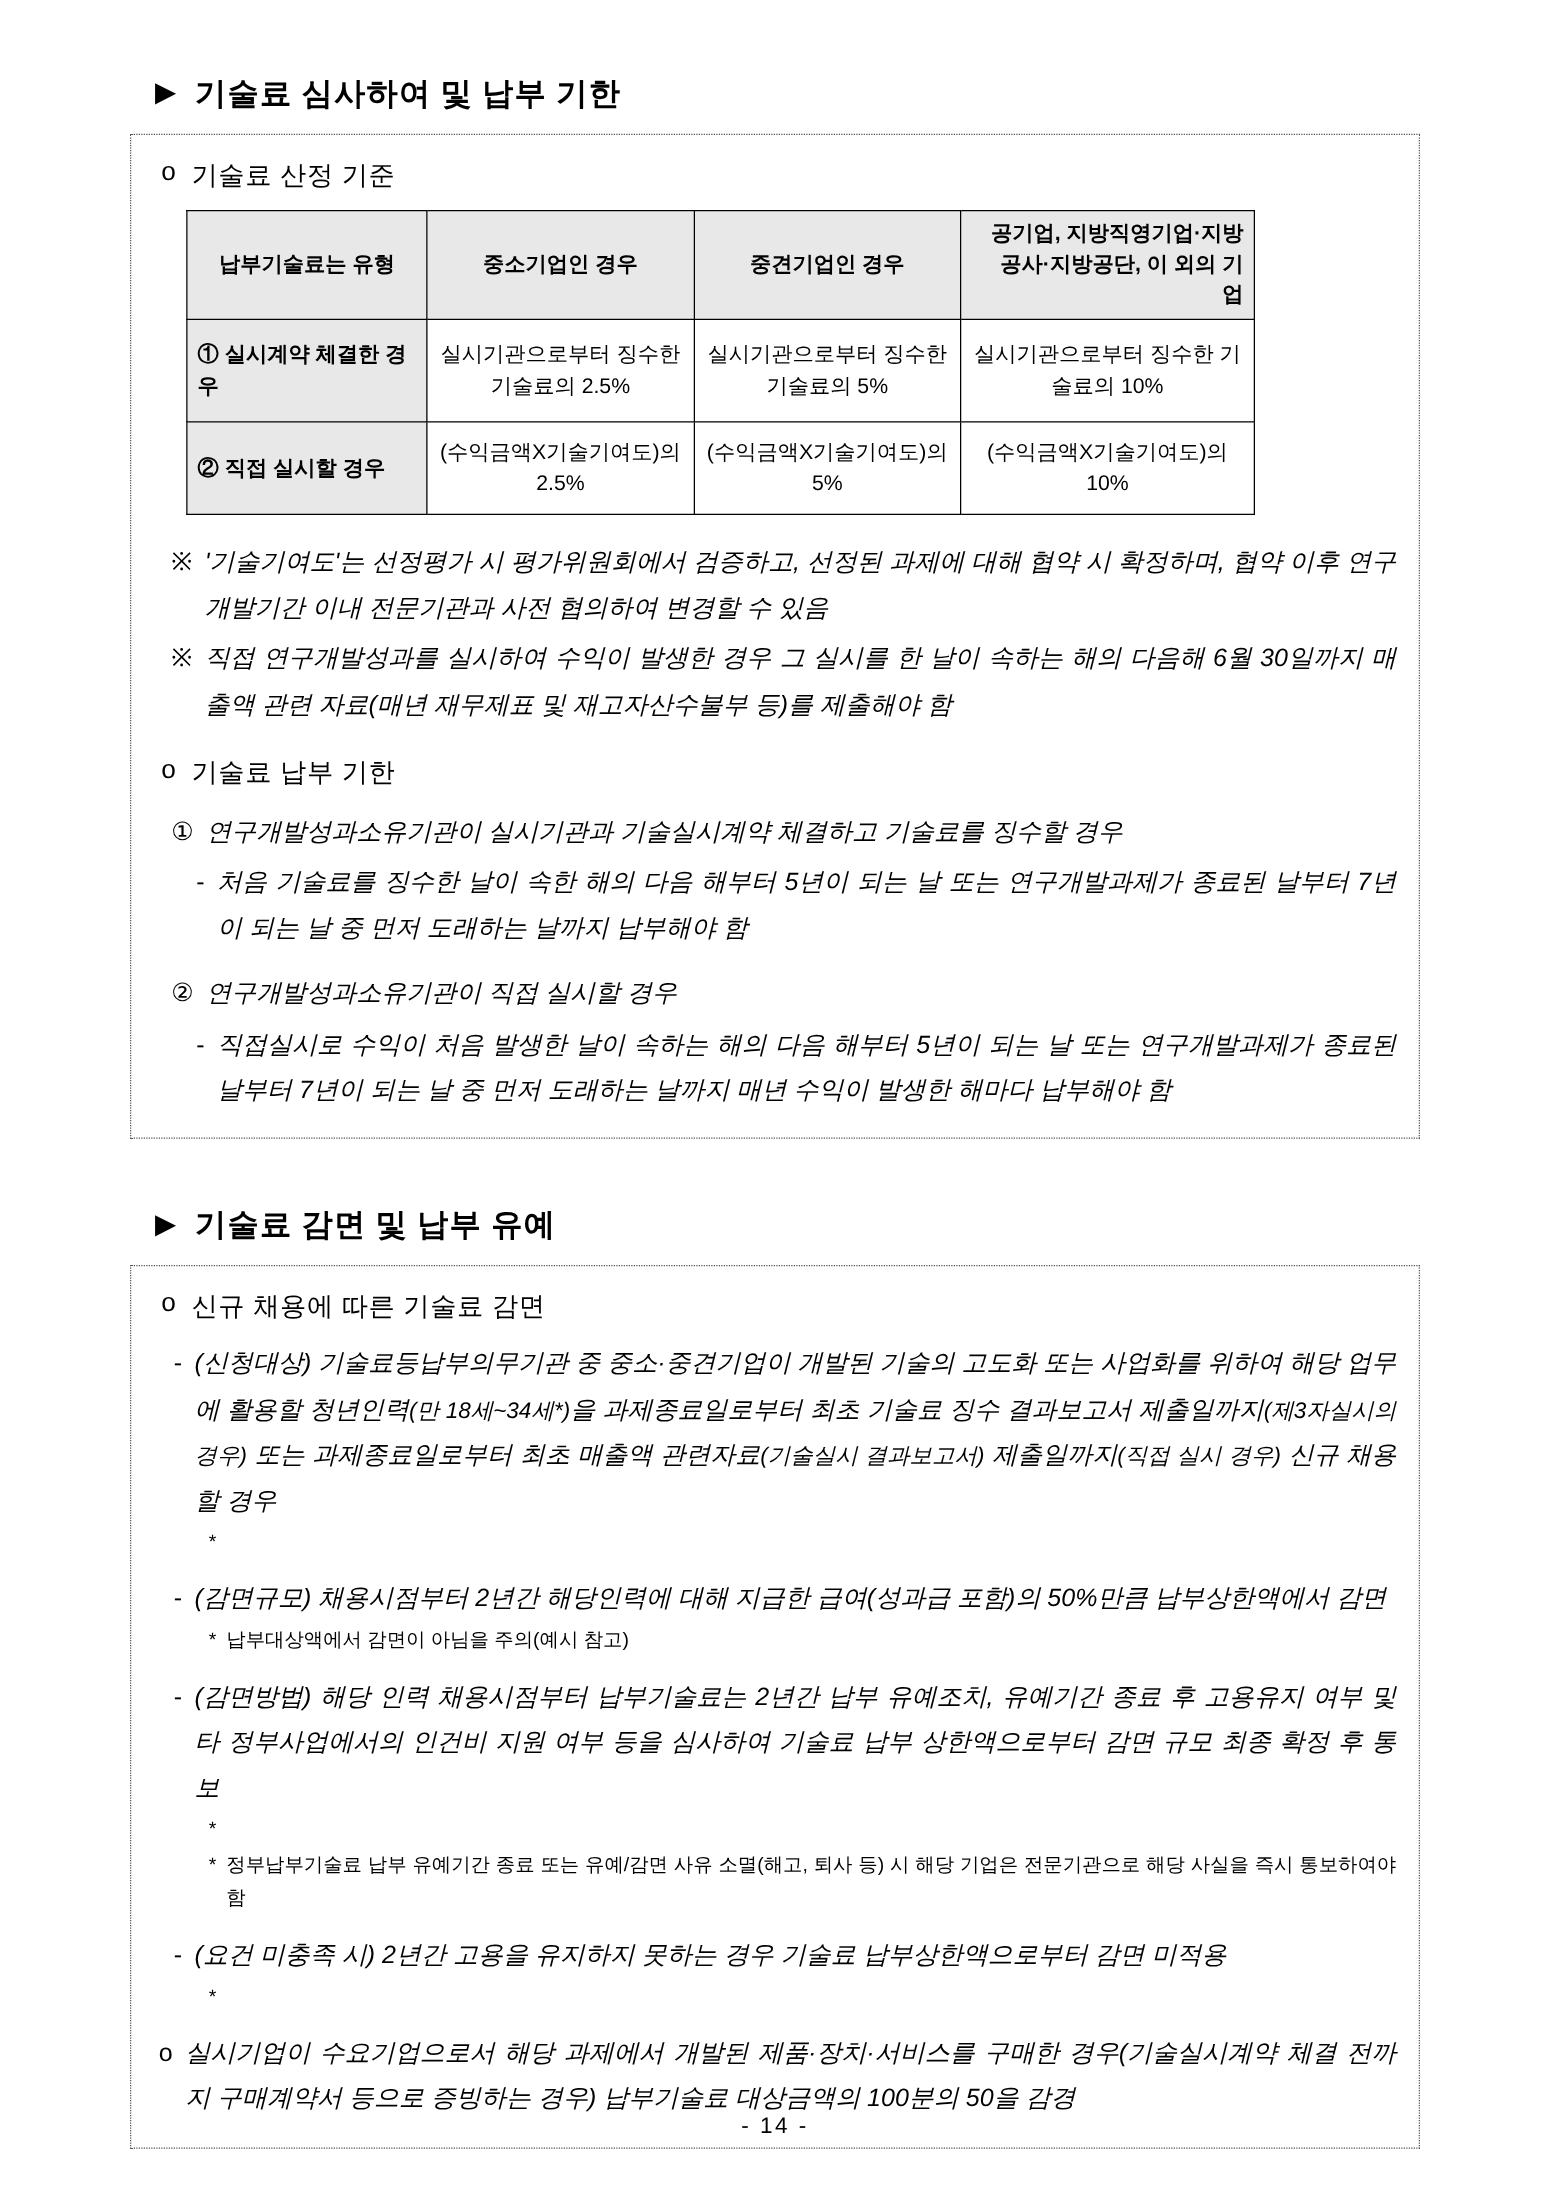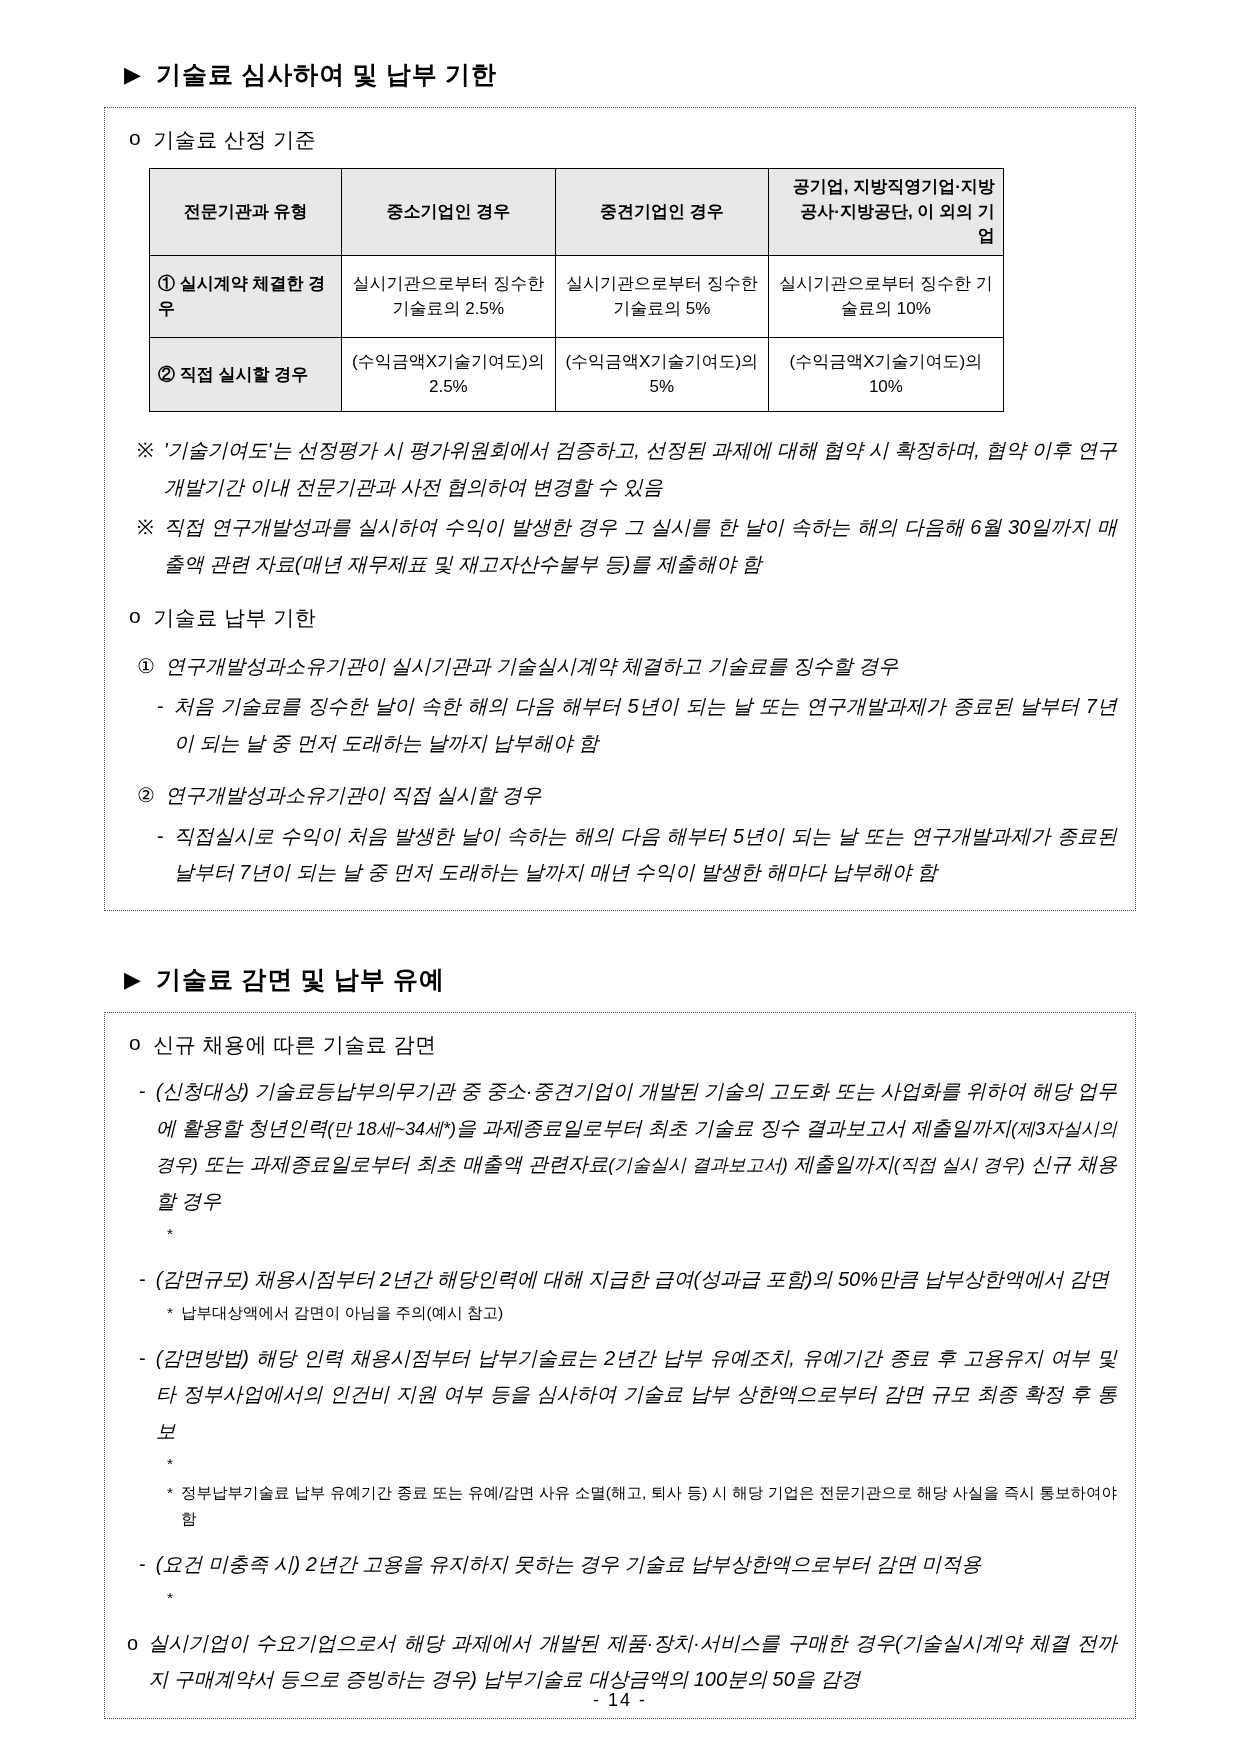--- a/index.html
+++ b/index.html
@@ -129,21 +129,21 @@
 
     <table class="calc-table">
       <colgroup>
         <col class="c-label">
           <col class="c-small">
           <col class="c-mid">
           <col class="c-pub">
       </colgroup>
       <thead>
         <tr>
-          <th>전문기관과 유형</th>
+          <th>납부기술료는 유형</th>
           <th>중소기업인 경우</th>
           <th>중견기업인 경우</th>
           <th class="wide">공기업, 지방직영기업·지방공사·지방공단, 이 외의 기업</th>
         </tr>
       </thead>
       <tbody>
         <tr>
           <td class="row-label">① 실시계약 체결한 경우</td>
           <td class="val">실시기관으로부터 징수한 기술료의 2.5%</td>
           <td class="val">실시기관으로부터 징수한 기술료의 5%</td>

